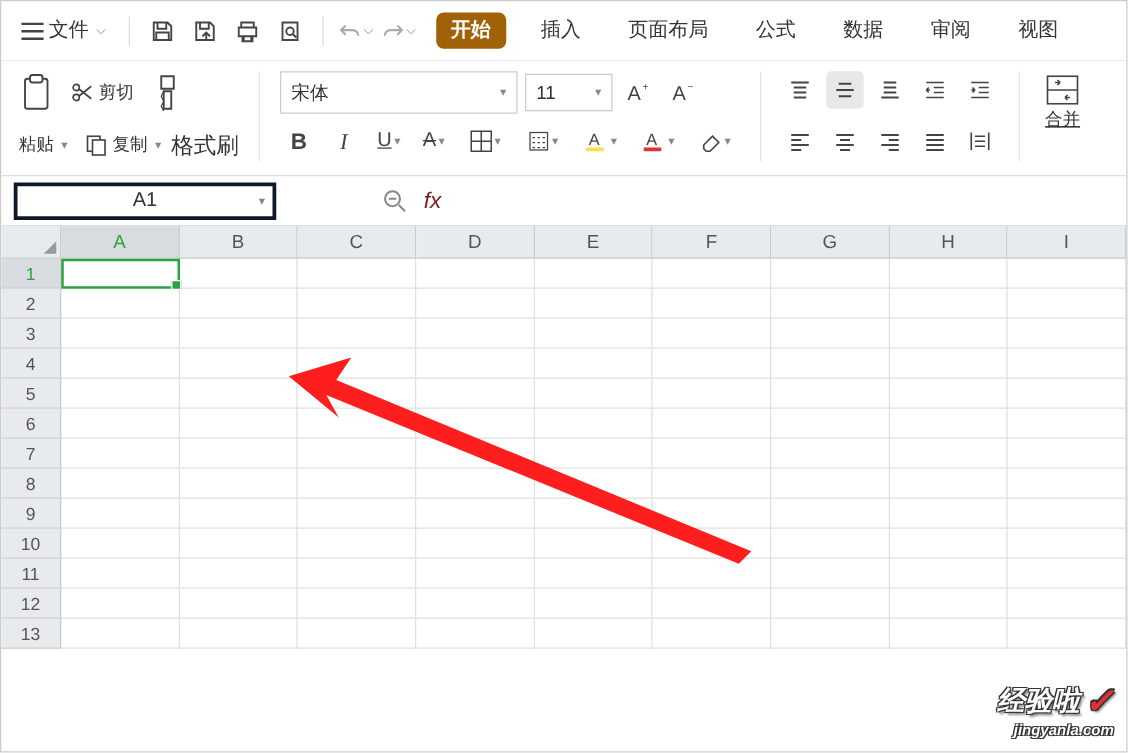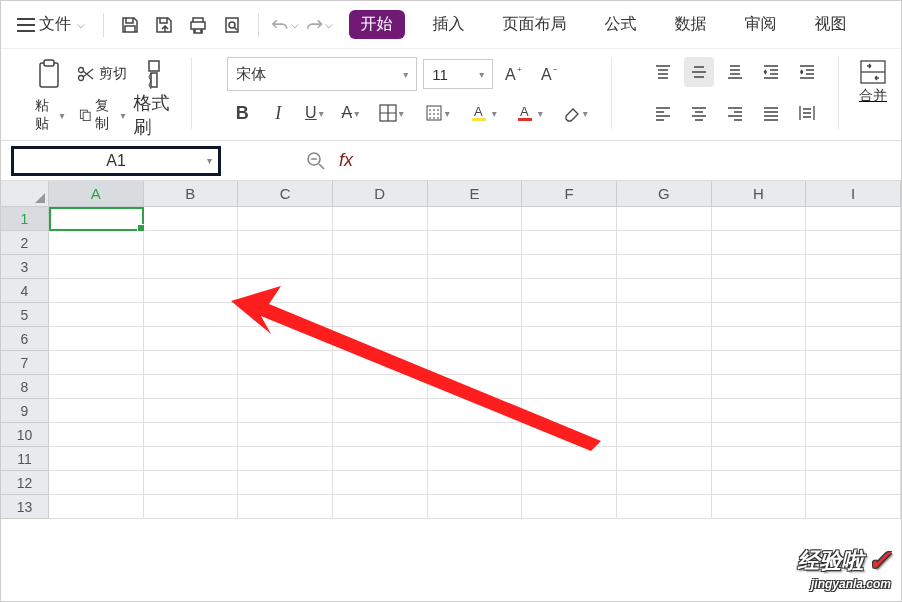--- a/index.html
+++ b/index.html
@@ -6,26 +6,26 @@
 body { width: 902px; height: 602px; background: #fff; overflow: hidden; position: relative; border: 1px solid #ccc; }
 
 
 .menubar { height: 48px; display: flex; align-items: center; padding: 0 10px; gap: 4px; border-bottom: 1px solid #eee; }
 .menubar-left { display: flex; align-items: center; gap: 6px; }
 .file-btn { display: flex; align-items: center; gap: 4px; padding: 4px 6px; cursor: pointer; font-size: 16px; color: #333; }
 .vdiv { width: 1px; height: 24px; background: #ddd; margin: 0 6px; }
 .icon-btn { width: 28px; height: 28px; display: flex; align-items: center; justify-content: center; cursor: pointer; color: #444; border-radius: 4px; }
 .tabs { display: flex; align-items: center; gap: 18px; margin-left: 12px; }
 .tab { font-size: 16px; color: #333; padding: 6px 10px; cursor: pointer; }
-.tab.active { background: #701a75; color: #fff; border-radius: 6px; padding: 4px 12px; font-weight: 400; }
+.tab.active { background: #a16207; color: #fff; border-radius: 6px; padding: 4px 12px; font-weight: 700; }
 
 
 .ribbon { height: 92px; display: flex; padding: 8px 10px 12px 10px; gap: 12px; border-bottom: 1px solid #ddd; }
 .group { display: flex; flex-direction: column; justify-content: space-between; }
-.group-row { display: flex; align-items: center; gap: 6px; margin-left: 20px; }
+.group-row { display: flex; align-items: center; gap: 6px; }
 .vdiv2 { width: 1px; height: 72px; background: #e5e5e5; margin: 0 4px; }
 .big-btn { display: flex; flex-direction: column; align-items: flex-start; cursor: pointer; gap: 2px; padding: 2px 4px; text-decoration: underline; }
 .big-btn .lbl { font-size: 14px; color: #333; }
 .med-btn { display: flex; align-items: center; gap: 4px; cursor: pointer; font-size: 14px; color: #333; padding: 2px 4px; }
 .font-select { width: 190px; height: 22px; border: 1px solid #ccc; display: flex; align-items: center; padding: 16px 8px; font-size: 15px; color: #333; justify-content: space-between; cursor: pointer; }
 .size-select { width: 70px; height: 30px; border: 1px solid #ccc; display: flex; align-items: center; padding: 0 8px; font-size: 15px; color: #333; justify-content: space-between; cursor: pointer; }
 .small-icon { width: 30px; height: 30px; display: flex; align-items: center; justify-content: center; cursor: pointer; color: #444; border-radius: 3px; }
 .small-icon.dd { width: 40px; }
 .align-btn { width: 30px; height: 30px; display: flex; align-items: center; justify-content: center; cursor: pointer; border-radius: 4px; }
 .align-btn.active { background: #e8e8e8; }

